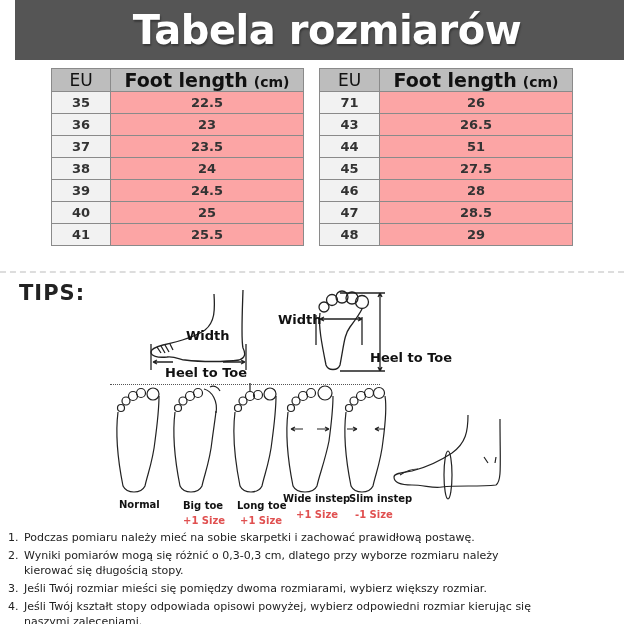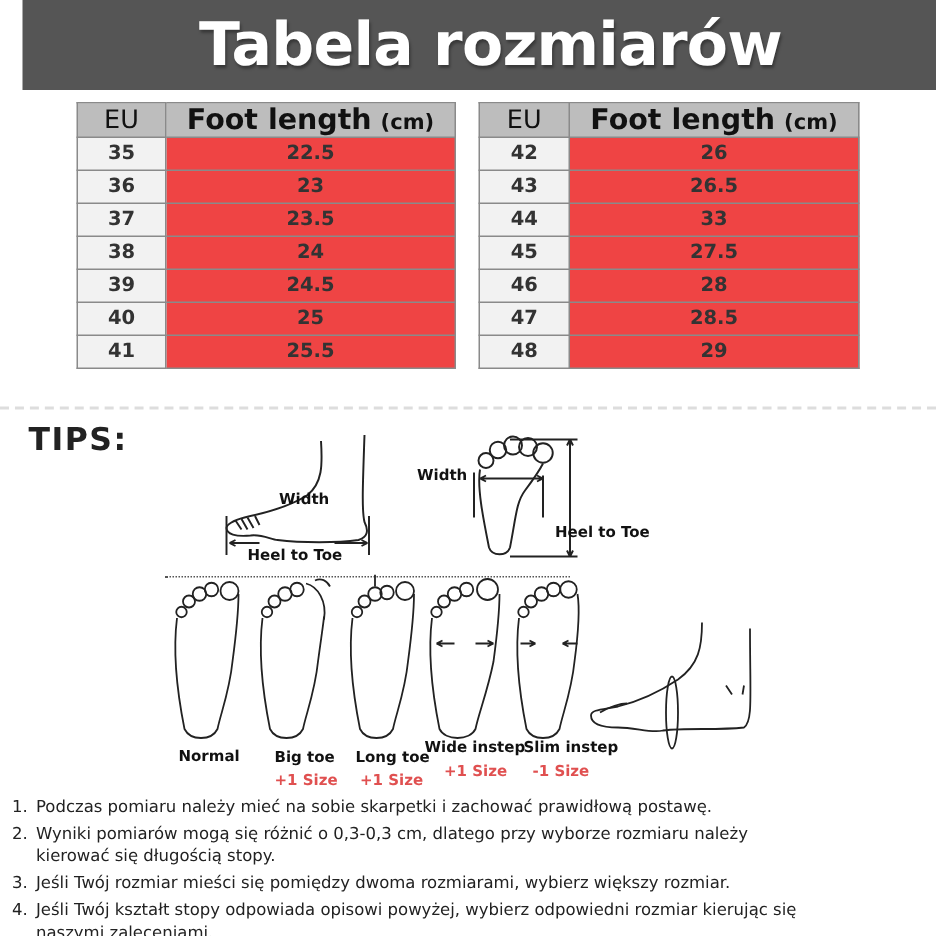--- a/index.html
+++ b/index.html
@@ -23,39 +23,39 @@
     border: 1px solid #8a8a8a; text-align: center; padding: 0;
   }
   table.size-table th {
     background: #bdbdbd; height: 20px; font-weight: normal; color: #111;
   }
   table.size-table th.eu-h { font-size: 17px; }
   table.size-table th.len-h { font-size: 19px; font-weight: bold; }
   table.size-table th.len-h .unit { font-size: 14px; font-weight: bold; margin-left: 6px; }
   table.size-table td { height: 22px; font-size: 13px; font-weight: bold; color: #333; }
   table.size-table td.eu { background: #f2f2f2; margin-top: 23px; }
-  table.size-table td.len { background: #ef4444; }
+  table.size-table td.len { background: #fca5a5; }
   #table-left { left: 51px; }
   #table-left .eu-col { width: 59px; }
   #table-left .len-col { width: 193px; }
   #table-right { left: 319px; }
   #table-right .eu-col { width: 60px; }
   #table-right .len-col { width: 193px; }
 
   .dash-sep {
     position: absolute; left: 0; top: 271px; width: 624px; height: 0;
     border-top: 2px dashed #dddddd;
   }
   .tips-label {
     position: absolute; left: 19px; top: 281px; font-size: 21px; font-weight: bold;
     letter-spacing: 1px; color: #222;
   }
 
   .illus { position: absolute; }
-  .lbl { position: absolute; font-size: 10px; font-weight: bold; color: #111; white-space: nowrap; }
+  .lbl { position: absolute; font-size: 13px; font-weight: bold; color: #111; white-space: nowrap; }
   .foot-name { position: absolute; font-size: 10px; font-weight: bold; color: #111; white-space: nowrap; text-align: center; }
   .foot-adj { position: absolute; font-size: 10px; font-weight: bold; color: #e05050; white-space: nowrap; text-align: center; }
 
   .dotted-line {
     position: absolute; left: 110px; top: 384px; width: 270px; height: 0;
     border-top: 1px dotted #555;
   }
 
   ol.notes {
     position: absolute; left: 8px; top: 530px; width: 600px; list-style: none;
@@ -113,30 +113,30 @@
 
 <table class="size-table" id="table-right">
   <thead>
     <tr>
       <th class="eu-h eu-col">EU</th>
       <th class="len-h len-col"><span>Foot length</span><span class="unit">(cm)</span></th>
     </tr>
   </thead>
   <tbody>
     <tr>
-        <td class="eu">42</td>
+        <td class="eu">71</td>
         <td class="len">26</td>
       </tr>
     <tr>
         <td class="eu">43</td>
         <td class="len">26.5</td>
       </tr>
     <tr>
         <td class="eu">44</td>
-        <td class="len">33</td>
+        <td class="len">51</td>
       </tr>
     <tr>
         <td class="eu">45</td>
         <td class="len">27.5</td>
       </tr>
     <tr>
         <td class="eu">46</td>
         <td class="len">28</td>
       </tr>
     <tr>

